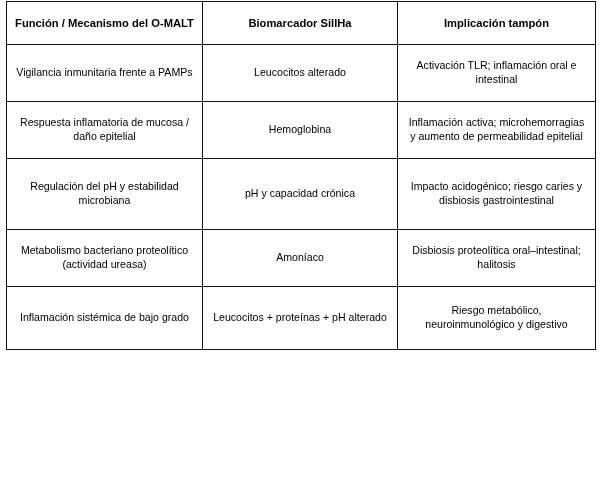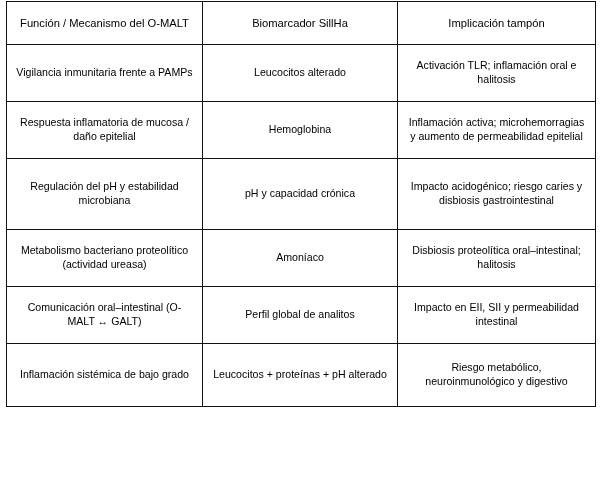--- a/index.html
+++ b/index.html
@@ -33,21 +33,21 @@
   table.matrix col.c3 { width: 198px; }
   table.matrix th, table.matrix td {
     border: 1px solid #111111;
     text-align: center;
     vertical-align: middle;
     padding: 6px 8px;
     line-height: 1.32;
     word-wrap: break-word;
   }
   table.matrix thead th {
-    font-weight: normal;
+    font-weight: bold;
     font-size: 11.2px;
     height: 32px;
     padding-top: 5px;
     padding-bottom: 5px;
     text-align: center;
   }
   table.matrix tbody td {
     font-weight: normal;
     font-size: 10.6px;
     height: 44px;
@@ -69,42 +69,37 @@
       <tr>
         <th>Función / Mecanismo del O-MALT</th>
         <th>Biomarcador SillHa</th>
         <th>Implicación tampón</th>
       </tr>
     </thead>
     <tbody>
       <tr>
         <td>Vigilancia inmunitaria frente a PAMPs</td>
         <td>Leucocitos alterado</td>
-        <td>Activación TLR; inflamación oral e halitosis</td>
+        <td>Activación TLR; inflamación oral e intestinal</td>
       </tr>
       <tr>
         <td>Respuesta inflamatoria de mucosa / daño epitelial</td>
         <td>Hemoglobina</td>
         <td>Inflamación activa; microhemorragias y aumento de permeabilidad epitelial</td>
       </tr>
       <tr>
         <td>Regulación del pH y estabilidad microbiana</td>
         <td>pH y capacidad crónica</td>
         <td>Impacto acidogénico; riesgo caries y disbiosis gastrointestinal</td>
       </tr>
       <tr>
         <td>Metabolismo bacteriano proteolítico (actividad ureasa)</td>
         <td>Amoníaco</td>
         <td>Disbiosis proteolítica oral–intestinal; halitosis</td>
       </tr>
       <tr>
-        <td>Comunicación oral–intestinal (O-MALT ↔ GALT)</td>
-        <td>Perfil global de analitos</td>
-        <td>Impacto en EII, SII y permeabilidad intestinal</td>
-      </tr>
-      <tr>
         <td>Inflamación sistémica de bajo grado</td>
         <td>Leucocitos + proteínas + pH alterado</td>
         <td>Riesgo metabólico, neuroinmunológico y digestivo</td>
       </tr>
     </tbody>
   </table>
 </div>
 
 </body></html>

